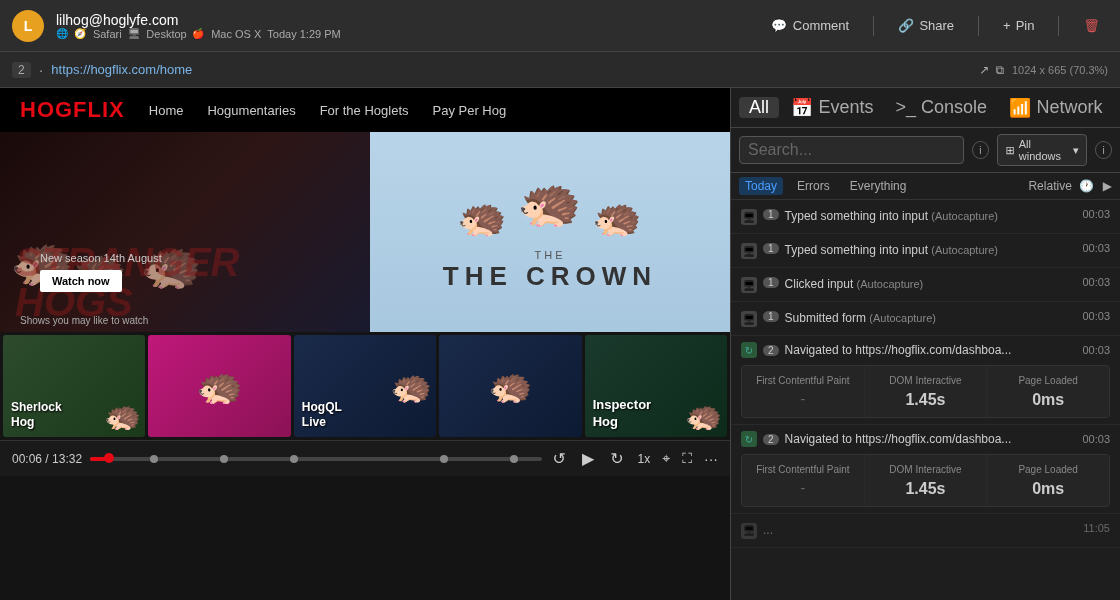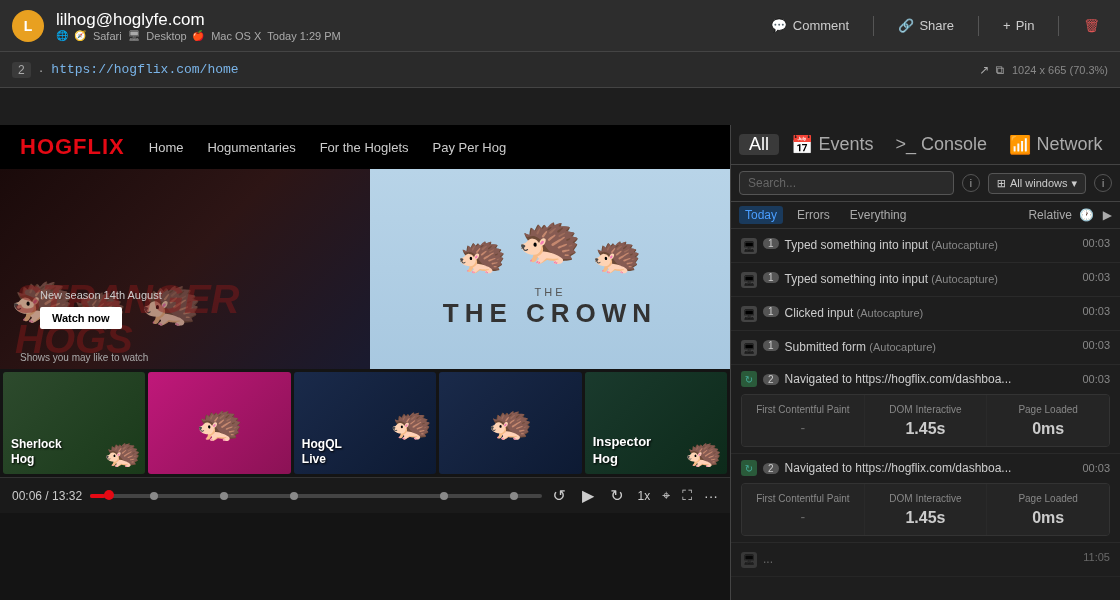--- a/index.html
+++ b/index.html
@@ -2,39 +2,39 @@
 <html><head>
   <meta charset="utf-8">
   <style>
     * { box-sizing: border-box; margin: 0; padding: 0; }
     body { font-family: -apple-system, BlinkMacSystemFont, 'Segoe UI', sans-serif; width: 1120px; height: 600px; overflow: hidden; background: #1e1e1e; display: flex; flex-direction: column; }
 
     
     .top-bar { background: #2d2d2d; height: 52px; display: flex; align-items: center; padding: 0 12px; gap: 12px; border-bottom: 1px solid #444; flex-shrink: 0; }
     .avatar { width: 32px; height: 32px; border-radius: 50%; background: #e8a020; display: flex; align-items: center; justify-content: center; color: white; font-weight: bold; font-size: 14px; flex-shrink: 0; }
     .user-info { display: flex; flex-direction: column; }
-    .user-email { font-size: 17px; color: #fff; font-weight: 500; }
+    .user-email { font-size: 14px; color: #fff; font-weight: 500; }
     .user-meta { font-size: 11px; color: #aaa; display: flex; align-items: center; gap: 6px; }
     .meta-icon { font-size: 10px; }
     .top-bar-actions { margin-left: auto; display: flex; align-items: center; gap: 16px; }
     .action-btn { background: none; border: none; color: #ccc; cursor: pointer; font-size: 13px; display: flex; align-items: center; gap: 5px; padding: 4px 8px; border-radius: 4px; }
     .action-btn.delete { color: #e05555; }
     .separator { width: 1px; height: 20px; background: #555; }
 
     
     .address-bar { background: #2a2a2a; height: 36px; display: flex; align-items: center; padding: 0 12px; gap: 8px; border-bottom: 1px solid #444; flex-shrink: 0; }
     .tab-num { font-size: 12px; color: #aaa; background: #3a3a3a; border-radius: 3px; padding: 1px 6px; }
     .dot { color: #aaa; font-size: 14px; }
-    .url { font-size: 13px; color: #7ab4e8; flex: 1; font-family: Liberation Mono, monospace; }
+    .url { font-size: 13px; color: #7ab4e8; flex: 1; }
     .url-icons { display: flex; gap: 6px; }
     .url-icon { color: #aaa; font-size: 12px; cursor: pointer; }
     .res-info { font-size: 11px; color: #888; margin-left: auto; }
 
     
-    .main { display: flex; flex: 1; overflow: hidden; margin-top: 37px; }
+    .main { display: flex; flex: 1; overflow: hidden; }
 
     
     .browser { flex: 1; display: flex; flex-direction: column; overflow: hidden; }
 
     
     .hogflix { flex: 1; background: #141414; display: flex; flex-direction: column; overflow: hidden; }
     .hogflix-nav { background: #000; height: 44px; display: flex; align-items: center; padding: 0 20px; gap: 24px; flex-shrink: 0; }
     .hogflix-logo { color: #e50914; font-size: 22px; font-weight: 900; letter-spacing: 1px; }
     .nav-link { color: #ccc; font-size: 13px; cursor: pointer; text-decoration: none; }
 
@@ -74,21 +74,21 @@
     
     .devtools { width: 390px; background: #1e1e1e; border-left: 1px solid #444; display: flex; flex-direction: column; flex-shrink: 0; }
 
     
     .devtools-tabs { display: flex; align-items: center; padding: 0 8px; border-bottom: 1px solid #444; height: 40px; gap: 2px; flex-shrink: 0; }
     .dt-tab { padding: 0 10px; font-size: 18px; color: #aaa; cursor: pointer; border-radius: 4px; display: flex; gap: 5px; }
     .dt-tab.active { background: #3a3a3a; color: #fff; }
 
     
     .dt-toolbar { display: flex; align-items: center; padding: 6px 8px; gap: 8px; border-bottom: 1px solid #444; flex-shrink: 0; }
-    .dt-search { flex: 1; background: #2a2a2a; border: 1px solid #555; border-radius: 4px; padding: 4px 8px; font-size: 12px; color: #ccc; outline: none; }
+    .dt-search { flex: 1; background: #2a2a2a; border: 1px solid #555; border-radius: 4px; padding: 4px 8px; font-size: 16px; color: #ccc; outline: none; }
     .dt-search::placeholder { color: #666; }
     .dt-info-btn { background: none; border: 1px solid #555; border-radius: 50%; width: 18px; height: 18px; color: #aaa; font-size: 10px; cursor: pointer; display: flex; align-items: center; justify-content: center; }
     .dt-windows { background: #2a2a2a; border: 1px solid #555; border-radius: 4px; padding: 3px 8px; font-size: 11px; color: #ccc; cursor: pointer; display: flex; align-items: center; gap: 4px; }
 
     
     .filter-bar { display: flex; align-items: center; padding: 4px 8px; border-bottom: 1px solid #333; gap: 8px; flex-shrink: 0; }
     .filter-btn { background: none; border: none; color: #aaa; font-size: 12px; cursor: pointer; padding: 2px 6px; border-radius: 3px; }
     .filter-btn.active { color: #4a9eff; background: #1a3a5c; }
     .filter-sep { flex: 1; }
     .filter-right { display: flex; gap: 8px; align-items: center; }

